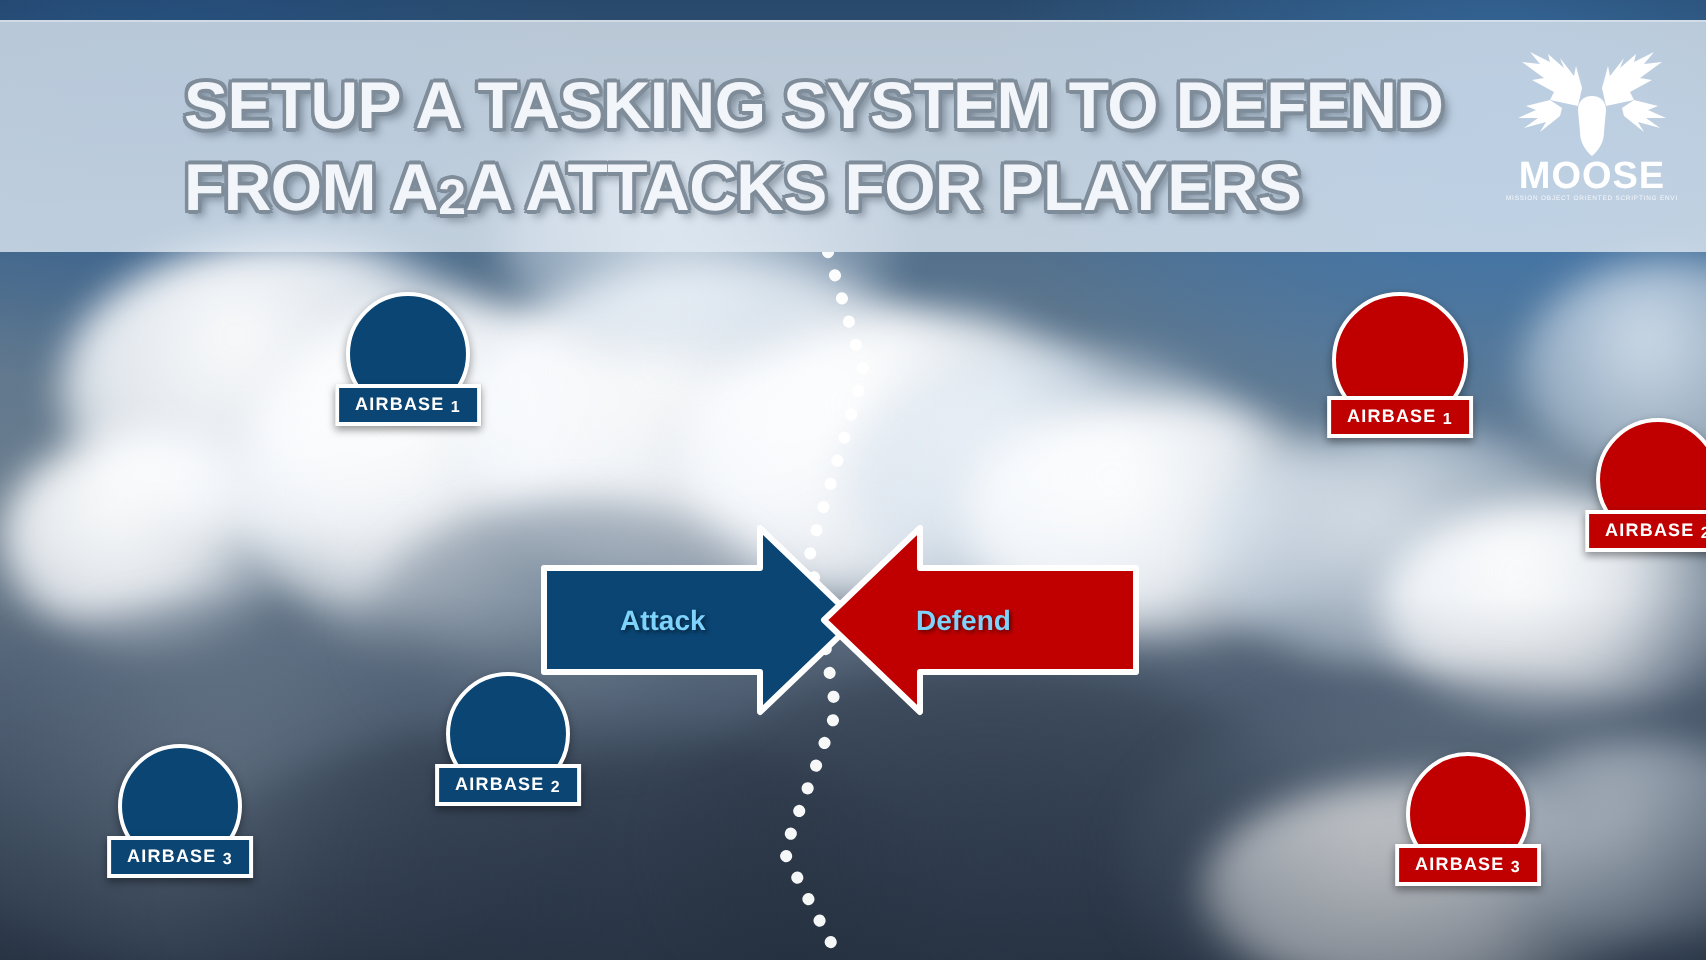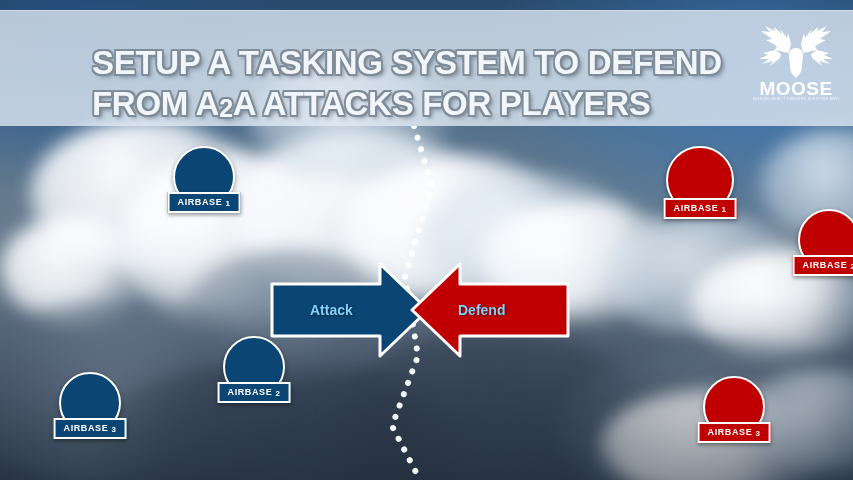--- a/index.html
+++ b/index.html
@@ -39,21 +39,21 @@
       radial-gradient(ellipse 120% 110% at 50% 46%, rgba(0,0,0,0) 52%, rgba(10,20,34,.30) 100%);
   }
 
   
   #header{
     position:absolute;left:0;top:10px;width:853px;height:116px;
     background:rgba(226,234,243,.78);
     box-shadow:0 1px 0 rgba(255,255,255,.35) inset;
   }
   #title{
-    position:absolute;left:92px;top:32px;width:650px;
+    position:absolute;left:92px;top:22px;width:650px;
     font-size:33px;line-height:41px;font-weight:bold;
     letter-spacing:-.3px;
     color:#f2f5f9;
     font-family:"Liberation Sans",sans-serif;
     text-shadow:
       -1.6px -1.6px 0 #7f8c99, 1.6px -1.6px 0 #7f8c99,
       -1.6px  1.6px 0 #7f8c99, 1.6px  1.6px 0 #7f8c99,
        0 -1.8px 0 #7f8c99, 0 1.8px 0 #7f8c99,
       -1.8px 0 0 #7f8c99, 1.8px 0 0 #7f8c99,
        3px 3px 4px rgba(60,72,86,.55);

